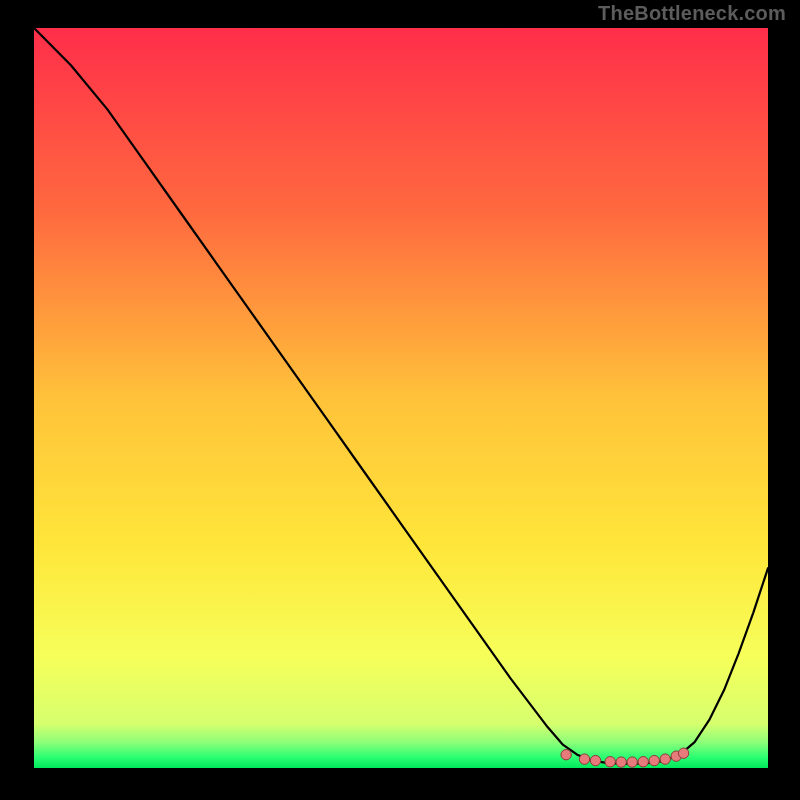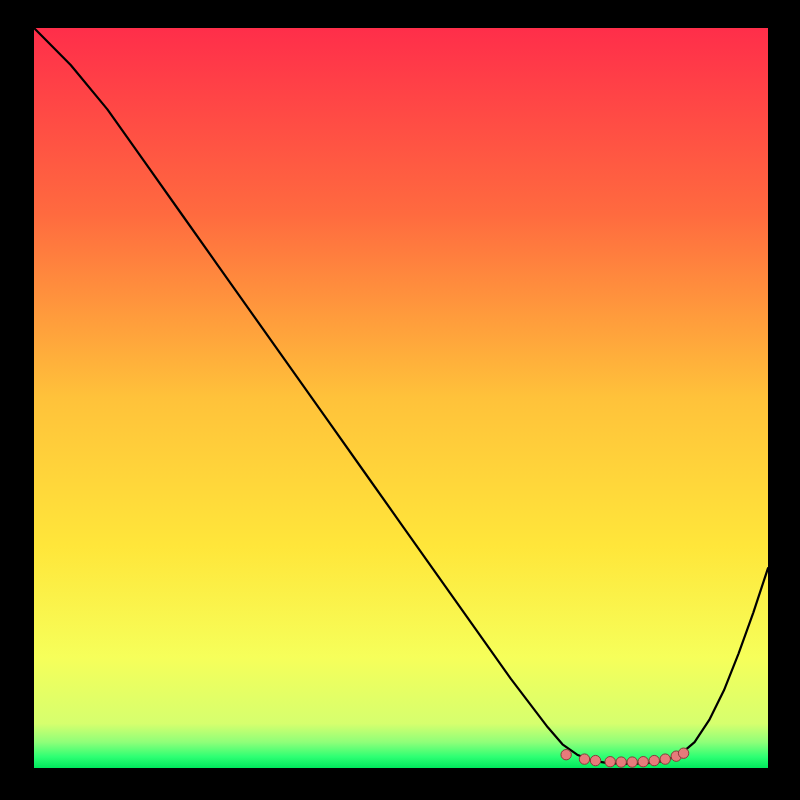--- a/index.html
+++ b/index.html
@@ -33,20 +33,21 @@
     top: 28px;
     width: 734px;
     height: 740px;
   }
   svg { display: block; }
 </style>
 </head>
 <body>
 
 <div class="canvas">
+  <div class="watermark">TheBottleneck.com</div>
   <div class="plot">
     <svg id="plot-svg" width="734" height="740" viewBox="0 0 734 740">
       <defs>
         <linearGradient id="bg-grad" x1="0" y1="0" x2="0" y2="1">
             <stop offset="0%" stop-color="#ff2e4a"></stop>
             <stop offset="25%" stop-color="#ff6a3f"></stop>
             <stop offset="50%" stop-color="#ffc23a"></stop>
             <stop offset="70%" stop-color="#ffe63a"></stop>
             <stop offset="85%" stop-color="#f6ff5a"></stop>
             <stop offset="94%" stop-color="#d6ff6e"></stop>

